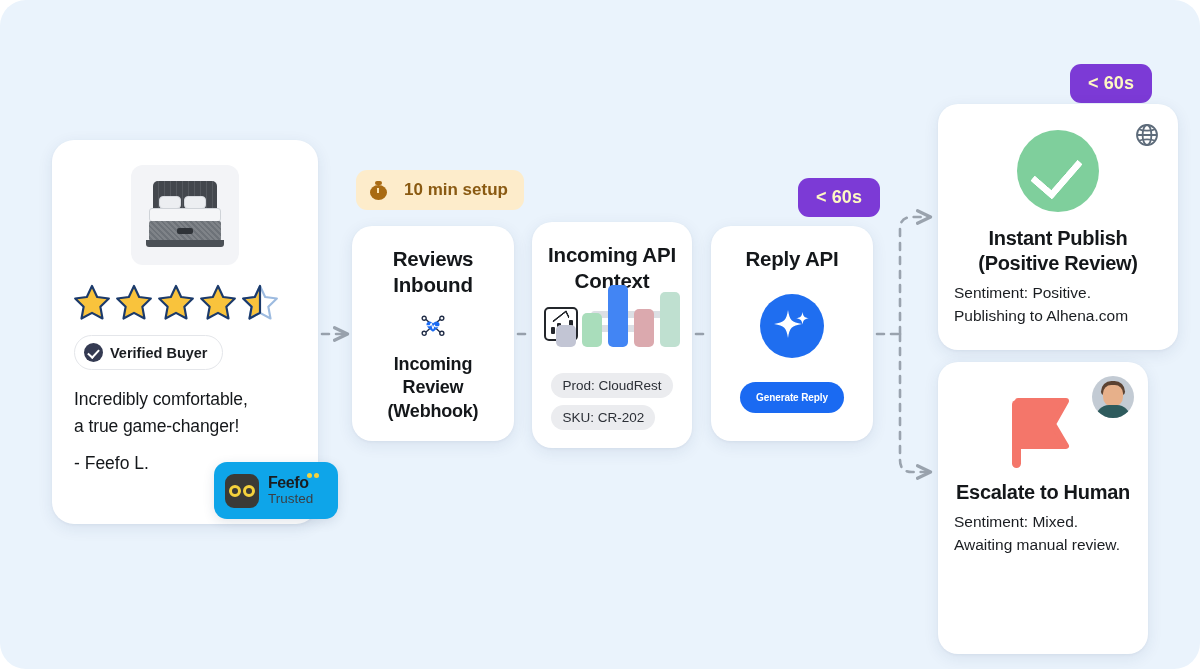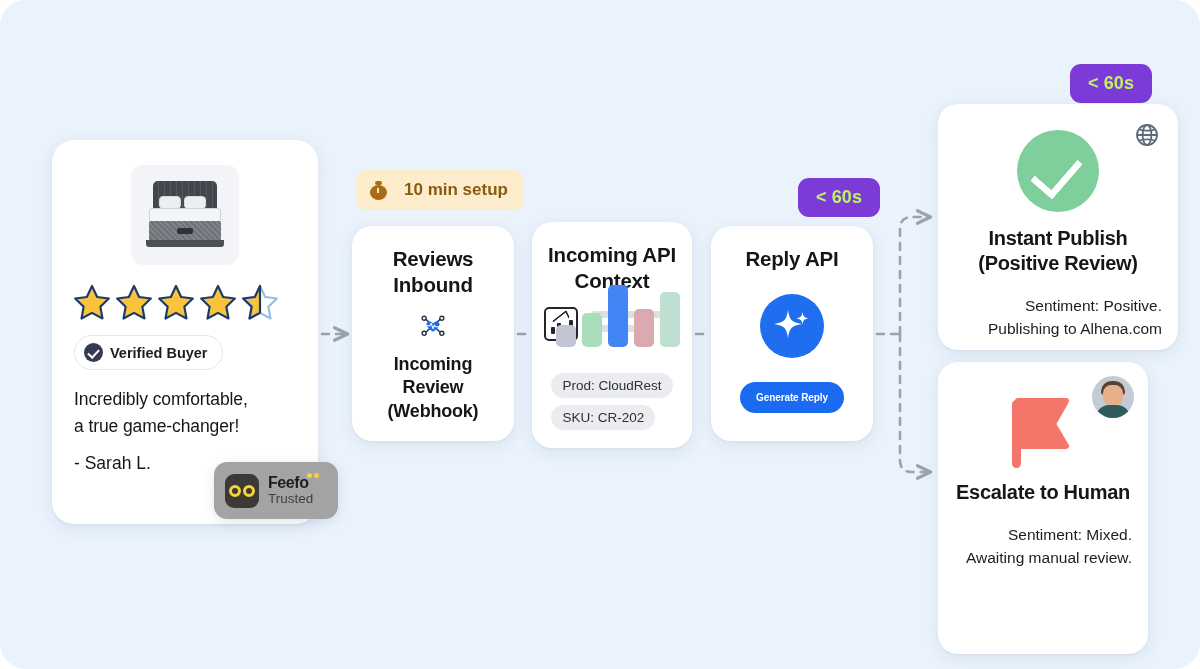--- a/index.html
+++ b/index.html
@@ -135,21 +135,21 @@
     letter-spacing: -.1px;
   }
   #review-text { margin-top: 16px; }
   #review-author { margin-top: 14px; font-size: 17.5px; color:#14171a; }
 
   
   #feefo-badge {
     position: absolute;
     left: 214px; top: 462px;
     width: 124px; height: 57px;
-    background: #a3a3a3;
+    background: #0ea5e9;
     border-radius: 13px;
     box-shadow: 0 3px 12px rgba(35,60,95,.13);
     display: flex; align-items: center; gap: 9px;
     padding: 0 11px;
   }
   #feefo-logo {
     width: 34px; height: 34px; flex:0 0 34px;
     background: #3b3a36;
     border-radius: 9px;
     display:flex; align-items:center; justify-content:center;
@@ -196,21 +196,21 @@
   .stopwatch .body::after{
     content:''; position:absolute; left:7.2px; top:3px;
     width:2px; height:5px; background:#fbe5b6;
   }
   .stopwatch .cap {
     position:absolute; left:6px; top:0px; width:7px; height:4px;
     background:#a96b13; border-radius:2px;
   }
   .badge-purple {
     background: #7c3ad6;
-    color: #bef264;
+    color: #fef9c3;
     font-size: 18px;
     padding: 9px 18px;
     letter-spacing: .1px;
   }
   #badge-reply { left: 798px; top: 178px; }
   #badge-publish { left: 1070px; top: 64px; }
 
   
   .step-card {
     padding: 20px 16px 18px 16px;
@@ -297,21 +297,21 @@
   #card-publish  { left: 938px; top: 104px; width: 240px; height: 246px;
                    padding: 22px 16px 18px 16px; }
   #card-escalate { left: 938px; top: 362px; width: 210px; height: 292px;
                    padding: 22px 16px 18px 16px; }
   .outcome-title {
     font-size: 20px; font-weight: 700; color: #14171a;
     text-align:center; line-height:1.26; letter-spacing:-.3px;
   }
   .outcome-body {
     font-size: 15.5px; color: #1a1d21;
-    text-align:right; line-height:1.46; margin-top: 19px;
+    text-align:left; line-height:1.46; margin-top: 6px;
   }
   #check-circle {
     width: 82px; height: 82px; border-radius: 50%;
     background: #7fcf9c;
     margin: 4px auto 14px auto;
     position: relative;
   }
   #check-circle::after {
     content:''; position:absolute; left:25px; top:19px;
     width: 22px; height: 40px;
@@ -390,21 +390,21 @@
 
     <div id="verified-pill">
       <span class="vcheck"></span>
       <span>Verified Buyer</span>
     </div>
 
     <div id="review-text">
       <div class="review-line">Incredibly comfortable,</div>
       <div class="review-line">a true game-changer!</div>
     </div>
-    <div id="review-author">- Sarah L.</div>
+    <div id="review-author">- Feefo L.</div>
   </div>
 
   <div id="feefo-badge">
     <div id="feefo-logo">
       <span class="feefo-eye"></span>
       <span class="feefo-eye"></span>
     </div>
     <div id="feefo-words">
       <div id="feefo-name">
         <span>Feefo</span>

